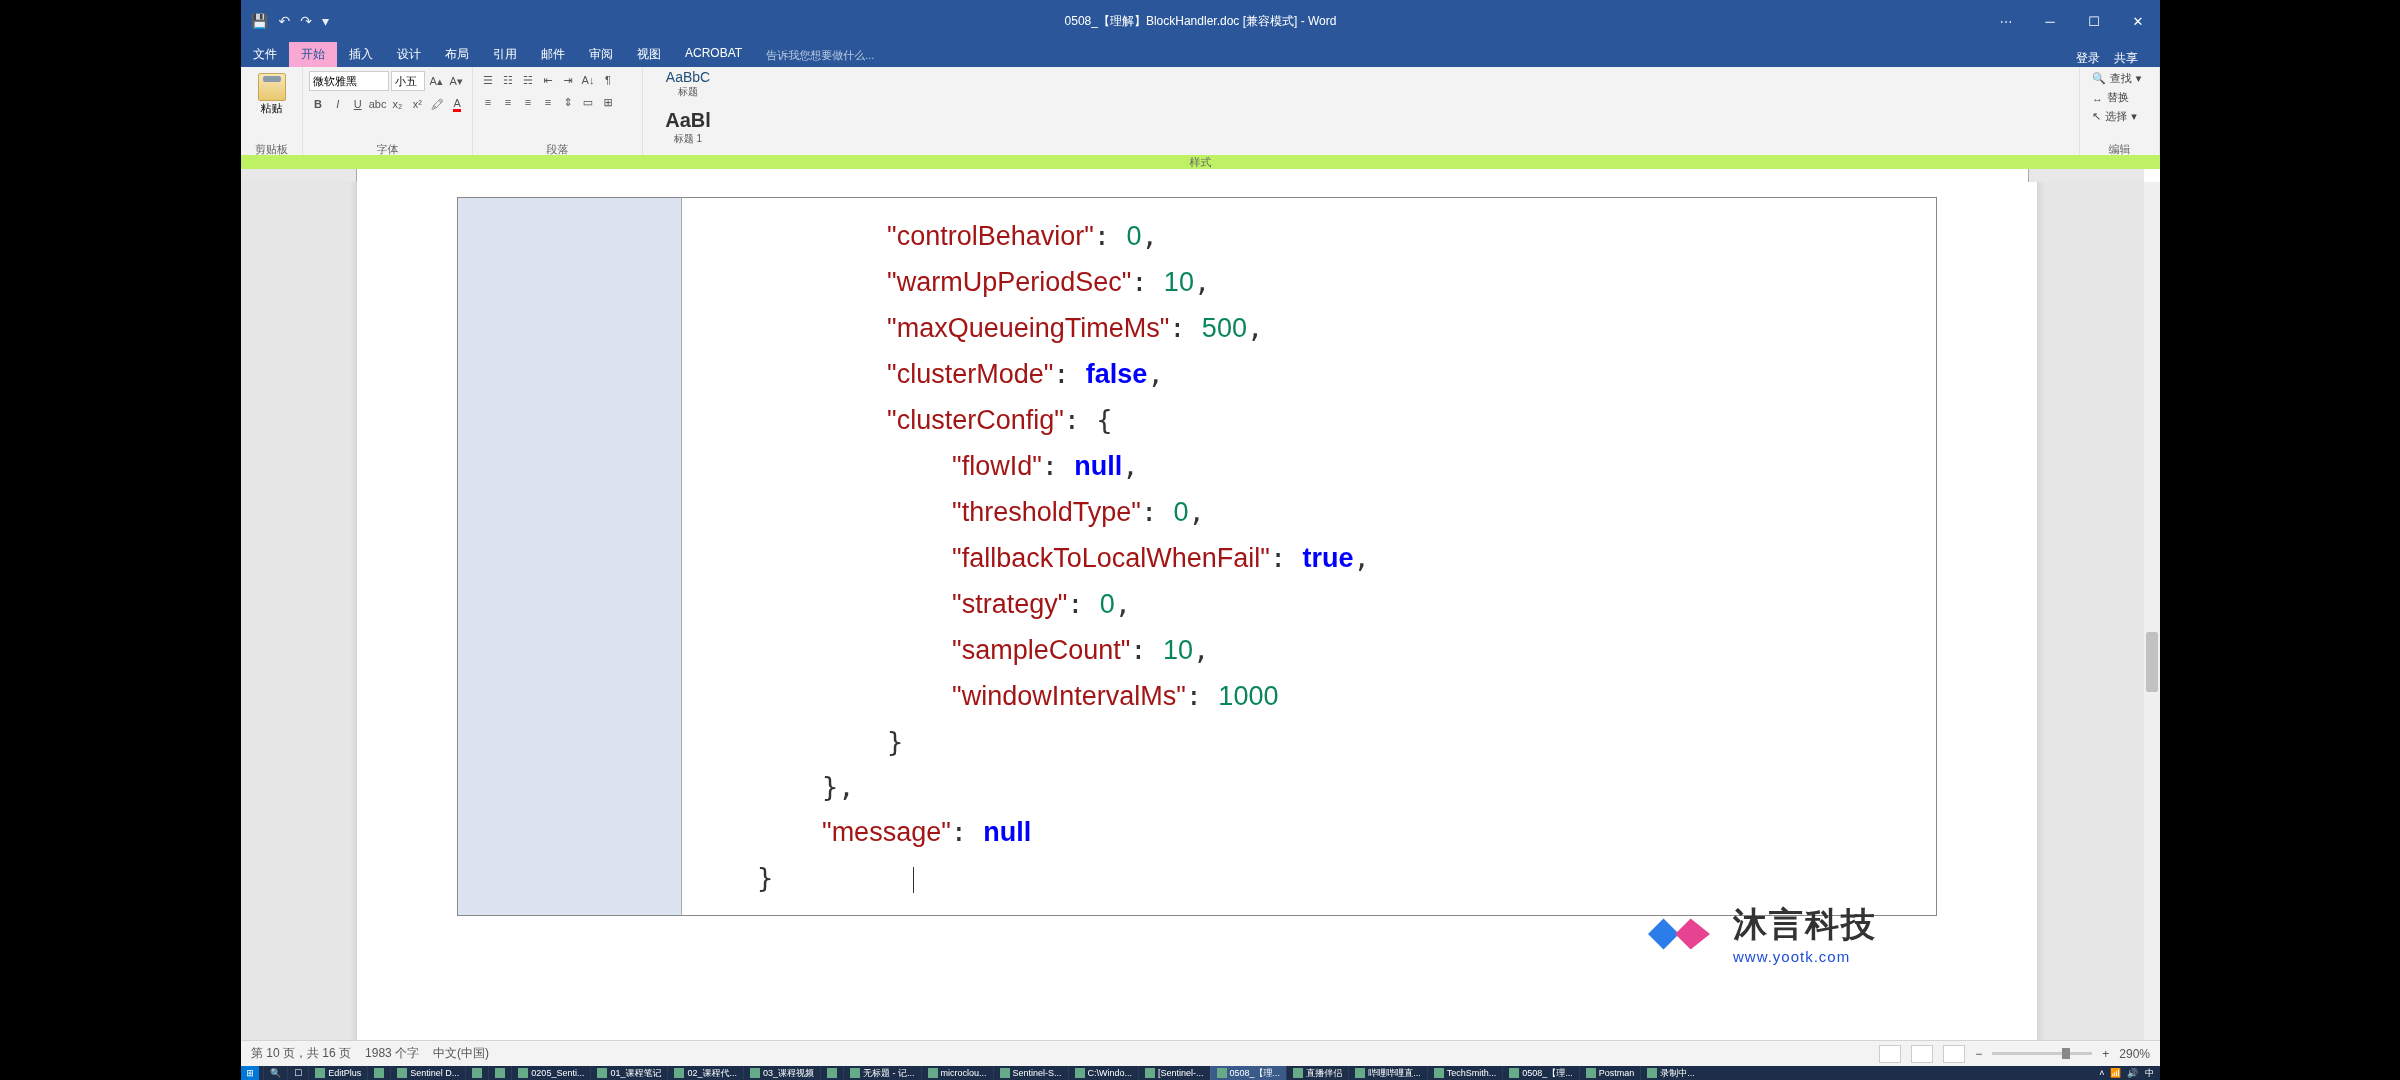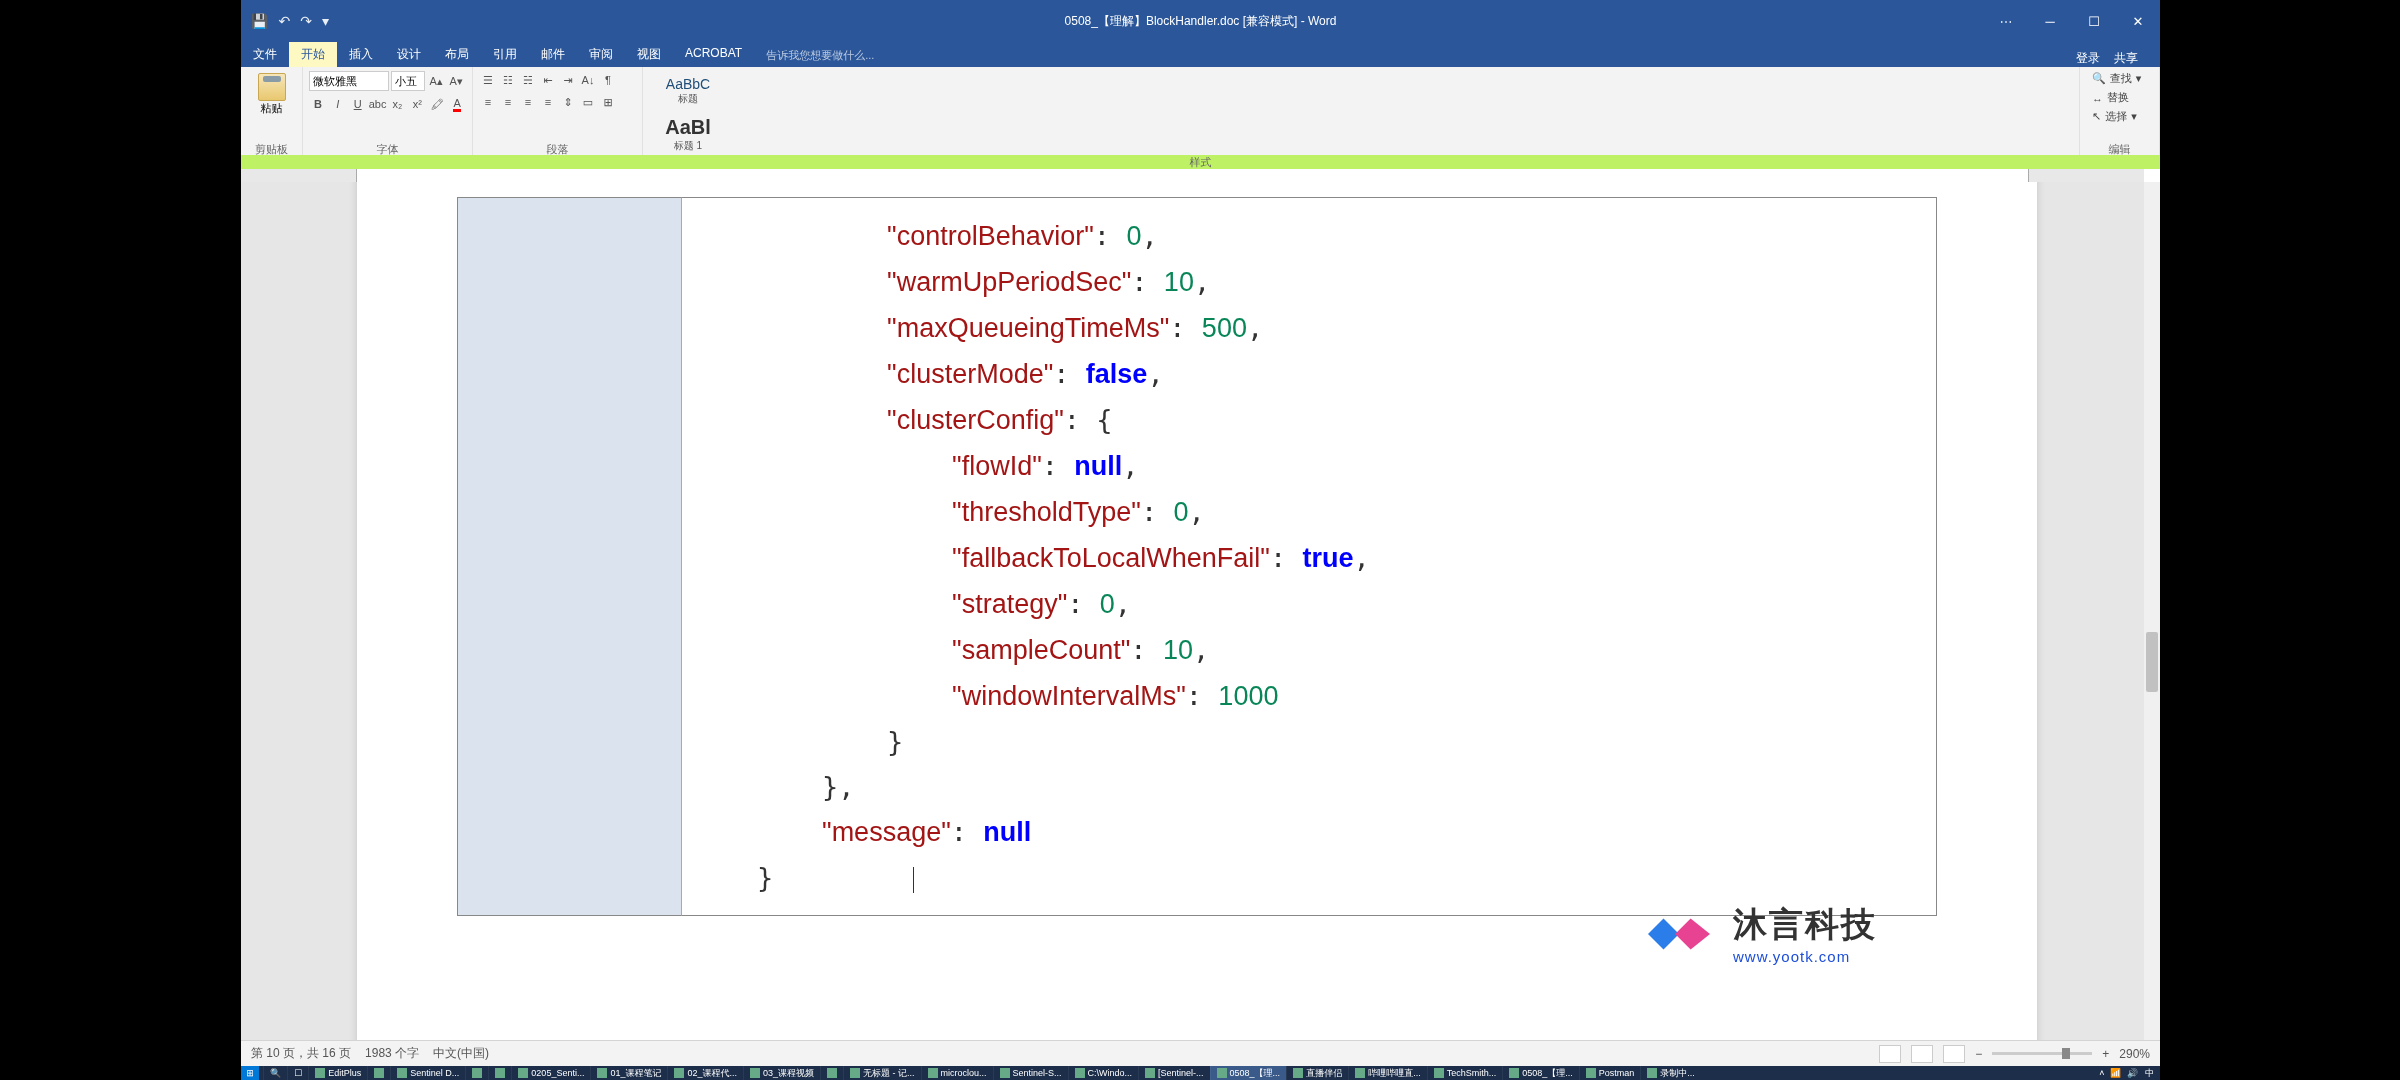--- a/index.html
+++ b/index.html
@@ -6,36 +6,36 @@
 body { background:#000; width:2400px; height:1080px; overflow:hidden; position:relative; }
 .screen { position:absolute; left:241px; top:0; width:1919px; height:1080px; background:#fff; }
 .titlebar { height:42px; background:#2b579a; color:#fff; display:flex; align-items:center; position:relative; font-size:14px; }
 .qat { display:flex; align-items:center; gap:10px; padding-left:10px; }
 .qat .icon { opacity:.9; cursor:pointer; }
 .title-text { position:absolute; left:50%; transform:translateX(-50%); font-size:12px; }
 .win-controls { margin-left:auto; display:flex; }
 .win-controls div { width:44px; height:42px; display:flex; align-items:center; justify-content:center; cursor:pointer; font-size:13px; }
 .menubar { height:25px; background:#2b579a; display:flex; align-items:flex-end; font-size:12px; }
 .menubar .tab { padding:4px 12px; color:#fff; cursor:pointer; }
-.menubar .tab.active { background:#fef9c3; color:#2b579a; }
+.menubar .tab.active { background:#f9a8d4; color:#2b579a; }
 .menubar .tell { color:#b8c8e0; padding:4px 12px; font-size:11px; }
 .menubar .right { margin-left:auto; display:flex; color:#fff; padding-right:22px; gap:14px; }
 .ribbon { height:95px; background:#f3f3f3; border-bottom:1px solid #d4d4d4; display:flex; font-size:11px; }
 .ribbon-group { border-right:1px solid #e1e1e1; padding:2px 6px; display:flex; flex-direction:column; height:100%; }
 .ribbon-group .label { margin-top:auto; text-align:center; color:#666; font-size:11px; padding-bottom:2px;font-family:Liberation Serif, serif; }
 .clipboard { width:62px; align-items:center; }
 .paste-btn { display:flex; flex-direction:column; align-items:center; padding-top:4px; cursor:pointer; }
 .paste-icon { width:28px; height:28px; background:linear-gradient(#f7e6b8,#e8c870); border:1px solid #c9a752; border-radius:2px; position:relative; }
 .paste-icon::after { content:""; position:absolute; top:2px; left:4px; width:18px; height:6px; background:#8a9ba8; border-radius:2px; }
 .font-group { width:170px; }
 .font-row { display:flex; align-items:center; gap:2px; padding:2px 0; color:#555; }
 .font-row select,.font-row input { font-size:11px; border:1px solid #ccc; height:20px; padding:8px 3px; }
 .font-btn { width:18px; height:18px; display:flex; align-items:center; justify-content:center; cursor:pointer; border:1px solid transparent; }
 .para-group { width:170px; }
-.styles-group { flex:1; display:flex; overflow:hidden; }
+.styles-group { flex:1; display:flex; overflow:hidden;justify-content:flex-end; }
 .style-item { width:78px; height:75px; display:flex; flex-direction:column; align-items:center; justify-content:space-between; padding:6px 2px 2px; cursor:pointer; border:1px solid transparent; }
 .style-preview { font-size:14px; color:#333; }
 .style-preview.big { font-size:20px; font-weight:bold; }
 .style-preview.blue { color:#1f4e79; }
 .style-name { font-size:10px; color:#555; white-space:nowrap; overflow:hidden; }
 .edit-group { width:80px; font-size:11px; color:#444; }
 .edit-group div { padding:2px 6px; cursor:pointer; display:flex; align-items:center; gap:4px; }
 .ruler { height:20px; background:#fff; border-bottom:1px solid #d4d4d4; position:relative; }
 .ruler-gray { position:absolute; left:0; width:100%; height:20px; background:#e8e8e8; }
 .ruler-white { position:absolute; left:115px; right:115px; height:20px; background:#fff; border-left:1px solid #aaa; border-right:1px solid #aaa; }

